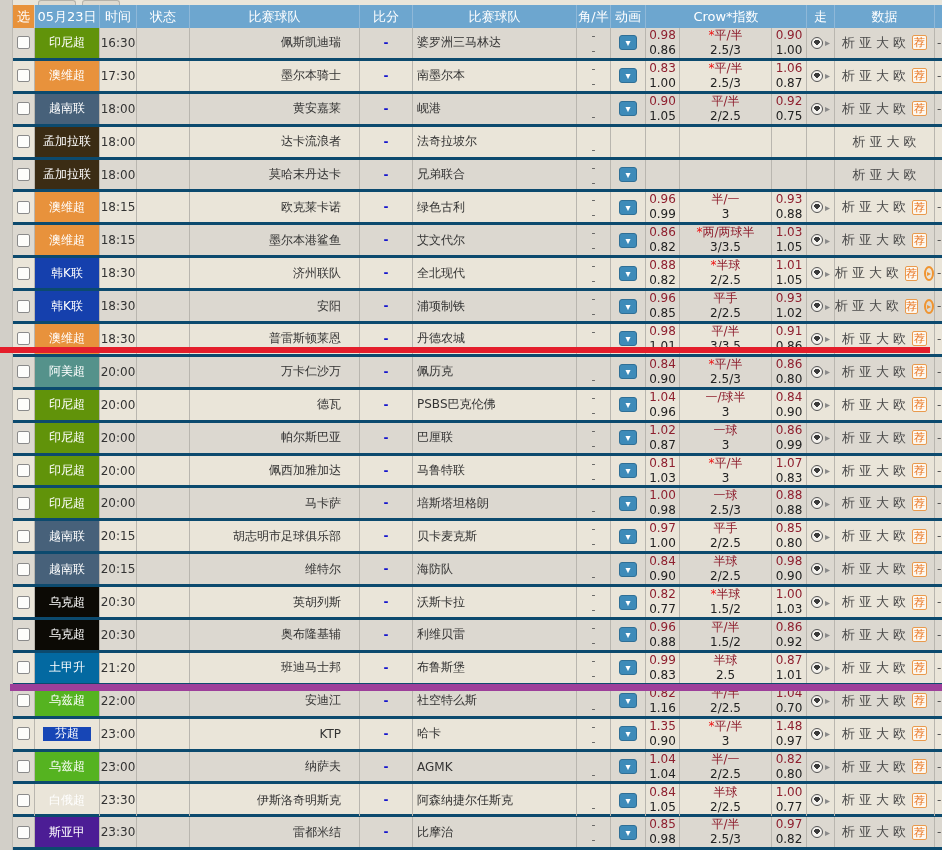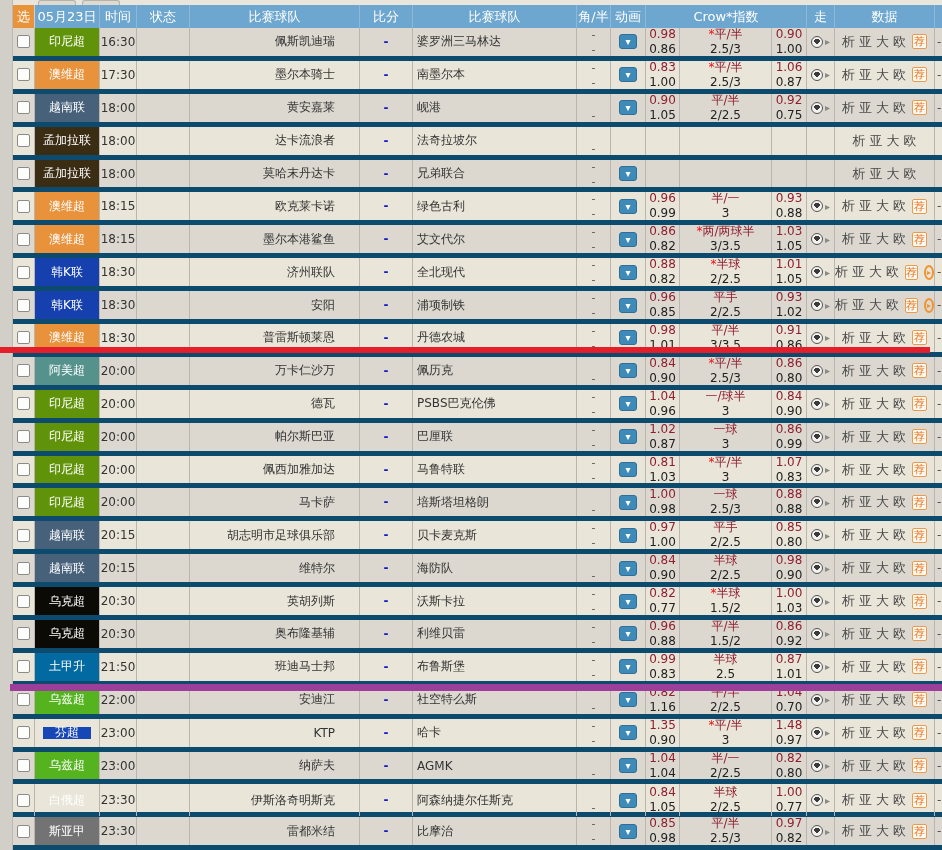--- a/index.html
+++ b/index.html
@@ -10,28 +10,28 @@
               border:1px solid #b5b2a9; border-bottom:none; border-radius:3px 3px 0 0; }
   .gutter { position:absolute; left:0; top:0; bottom:0; width:13px; background:#d2cfc8;
             border-right:1px solid #bcb9b2; }
   .tbl { position:absolute; left:13px; top:5px; width:929px; }
   .grid { display:grid; grid-template-columns:22px 65px 37px 53px 170px 53px 164px 34px 35px 34px 92px 35px 28px 100px 7px; }
   .hrow { height:23px; background:var(--hdr,#6da6cf); color:#fff; font-size:13px; }
   .hc { display:flex; align-items:center; justify-content:center; border-right:1px solid #8fb8d8; height:23px; white-space:nowrap; overflow:hidden; }
   .hc.sel { background:var(--selhdr,#e8923a); border-right-color:#d3d0c9; }
   .hc.oddsh { grid-column:10 / span 3; }
   .hc.sliver { border-right:none; }
-  .row { height:32.9px; border-bottom:5px solid #0c4a6e; font-size:12px; color:#333; }
+  .row { height:32.9px; border-bottom:3px solid #0c4a6e; font-size:12px; color:#333; }
   .row:nth-child(odd)  { background:#dcd8d0; }
   .row:nth-child(even) { background:#eae5d9; }
   .c { display:flex; align-items:center; justify-content:center; border-right:1px solid #b9b6af; height:100%; overflow:hidden; white-space:nowrap; }
   .c.sliver { border-right:none; justify-content:flex-start; color:#555; padding-left:2px; }
   .chk { width:13px; height:13px; background:#fdfdfb; border:1px solid #8b8b8b; border-radius:2px; }
   .lg { width:100%; height:100%; display:flex; align-items:center; justify-content:center; color:#fff; font-size:12px; }
-  .home { justify-content:flex-end; padding-right:24px; }
+  .home { justify-content:flex-end; padding-right:18px; }
   .away { justify-content:flex-start; padding-left:4px; }
   .score { color:var(--scoreblue,#1515cc); font-weight:bold; }
   .two { display:flex; flex-direction:column; align-items:center; justify-content:center; line-height:15px; }
   .two .t { color:var(--maroon,#8e1f2e); }
   .two .b { color:#222; }
   .two .dash { color:#555; font-size:11px; min-height:15px; }
   .star { color:var(--starred,#ee1111); }
   .animic { width:18px; height:15px; background:#3e8bb9; border:1px solid #2f6f96; border-radius:3px;
             color:#fff; font-size:10px; line-height:13px; text-align:center; display:inline-block; }
   .ball { width:12px; height:12px; border-radius:50%; border:1px solid #555; display:inline-block;
@@ -884,21 +884,21 @@
       </div>
     <div class="c sliver">-</div>
   </div>
         <div class="grid row">
     <div class="c">
       <span class="chk"></span>
           </div>
     <div class="c" style="padding:0">
       <span class="lg" style="background:#0369a1">土甲升</span>
           </div>
-    <div class="c">21:50</div>
+    <div class="c">21:20</div>
     <div class="c"></div>
     <div class="c home">班迪马士邦</div>
     <div class="c score">-</div>
     <div class="c away">布鲁斯堡</div>
     <div class="c two">
       <span class="dash">-</span>
             <span class="dash">-</span>
           </div>
     <div class="c">
             <span class="animic">▾</span>
@@ -1102,21 +1102,21 @@
             <span class="dlink">欧</span>
       <span class="rec">荐</span>
       </div>
     <div class="c sliver">-</div>
   </div>
         <div class="grid row">
     <div class="c">
       <span class="chk"></span>
           </div>
     <div class="c" style="padding:0">
-      <span class="lg" style="background:#737373">斯亚甲</span>
+      <span class="lg" style="background:#4c1d95">斯亚甲</span>
           </div>
     <div class="c">23:30</div>
     <div class="c"></div>
     <div class="c home">雷都米结</div>
     <div class="c score">-</div>
     <div class="c away">比摩治</div>
     <div class="c two">
       <span class="dash">-</span>
             <span class="dash">-</span>
           </div>

